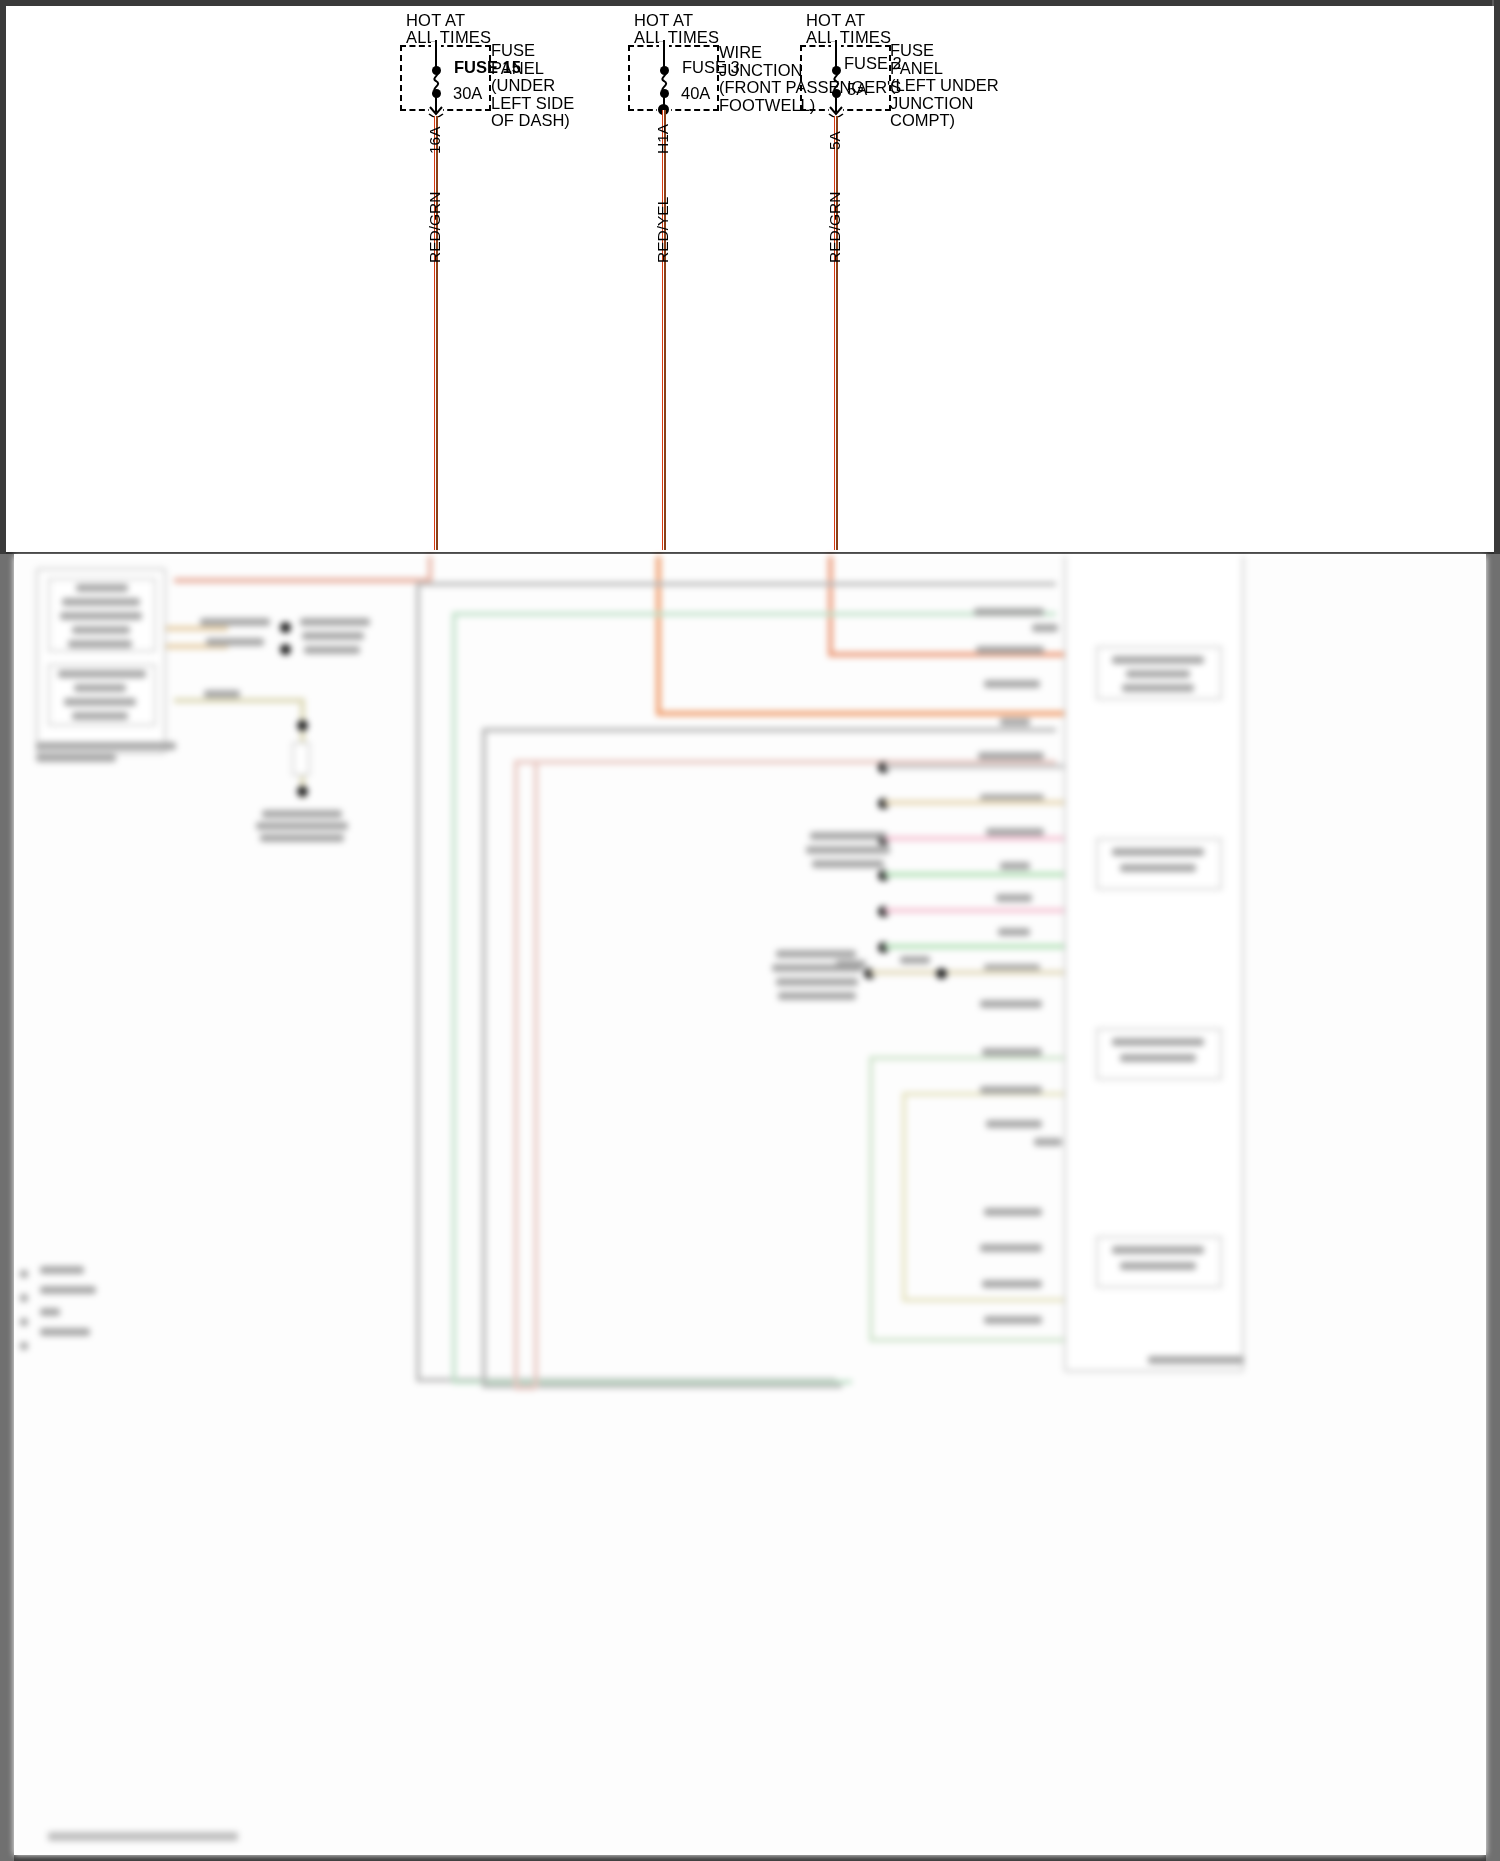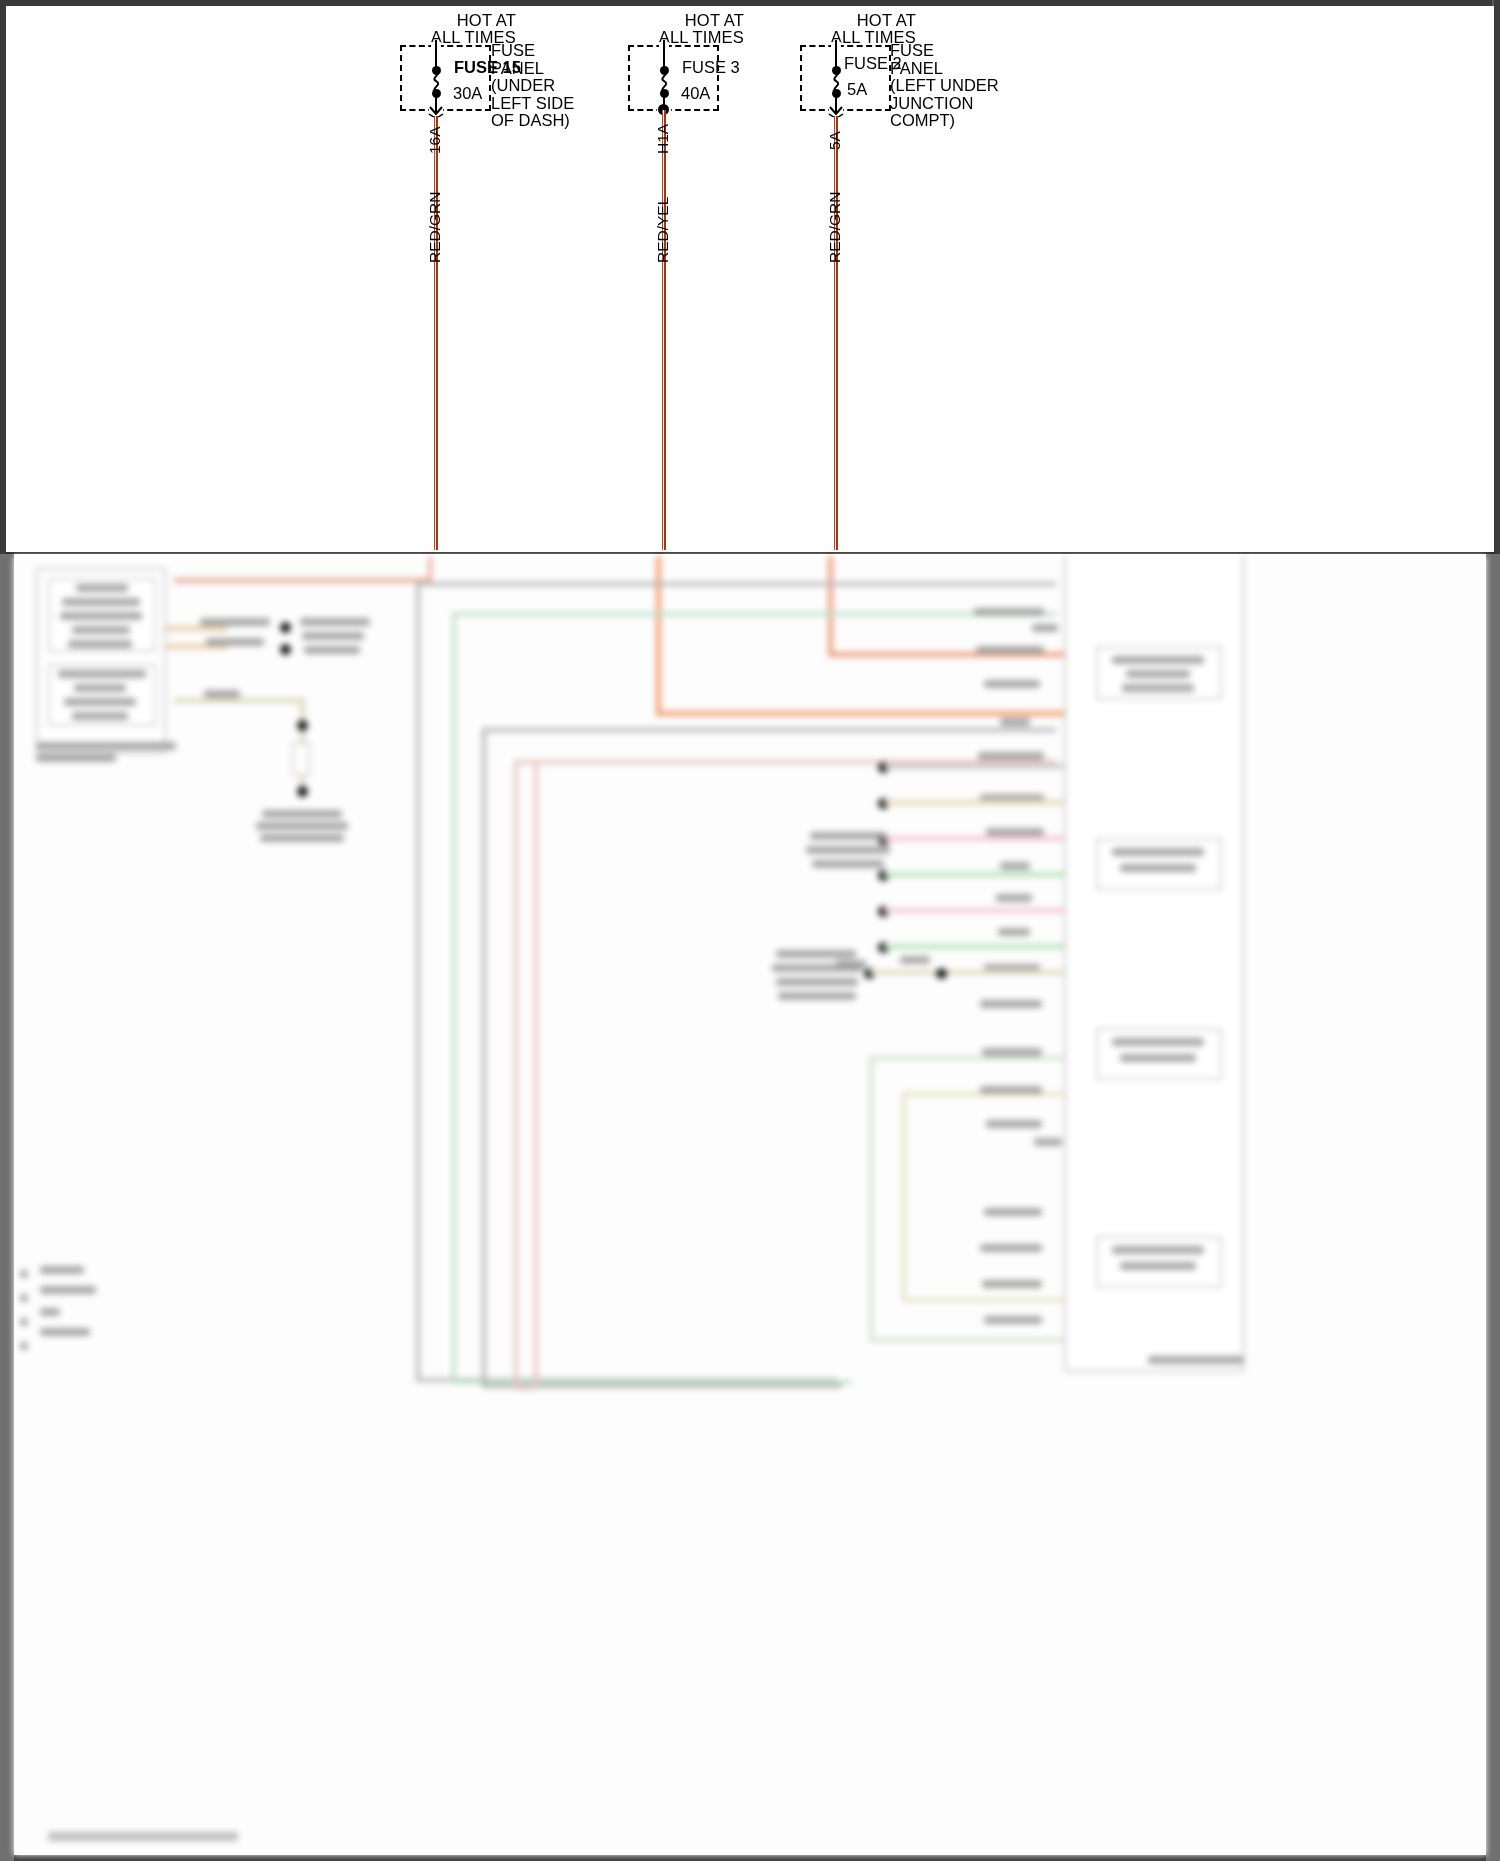--- a/index.html
+++ b/index.html
@@ -25,21 +25,21 @@
   .frame-divider3{position:absolute;right:0px;top:554px;width:14px;height:1307px;background:#707070;}
 
   
   #top-area{position:absolute;left:6px;top:6px;width:1488px;height:546px;background:#fff;}
 
   
   .feed{position:absolute;top:0;}
 
   .hot-label{
     position:absolute;
-    text-align:right;
+    text-align:left;
     font-size:16.5px;
     line-height:17px;
     color:#000;
     white-space:nowrap;
     letter-spacing:0.2px;
   }
 
   
   .dash-box{
     position:absolute;
@@ -194,20 +194,26 @@
       </svg>
       <div class="dot" style="left:654px;top:83px;"></div>
 
       <div class="vline" style="left:657px;top:88px;height:16px;"></div>
 
       <div class="dot-big" style="left:652px;top:98px;"></div>
 
       <div class="fuse-name" style="left:676px;top:52px;">FUSE 3</div>
       <div class="fuse-amp" style="left:675px;top:78px;">40A</div>
 
+      <div class="panel-desc" style="left:713px;top:38px;">
+        <div>WIRE</div>
+        <div>JUNCTION</div>
+        <div>(FRONT PASSENGER'S</div>
+        <div>FOOTWELL)</div>
+      </div>
 
       <div class="power-wire" style="left:656px;top:104px;height:440px;"></div>
 
       <div class="wire-code" style="left:648px;top:148px;">H1A</div>
       <div class="wire-color" style="left:648px;top:257px;">RED/YEL</div>
     </div>
 
     <div class="feed" style="left:0;top:0;width:1200px;height:540px;">
 
       <div class="hot-label" style="left:800px;top:6px;width:110px;">

